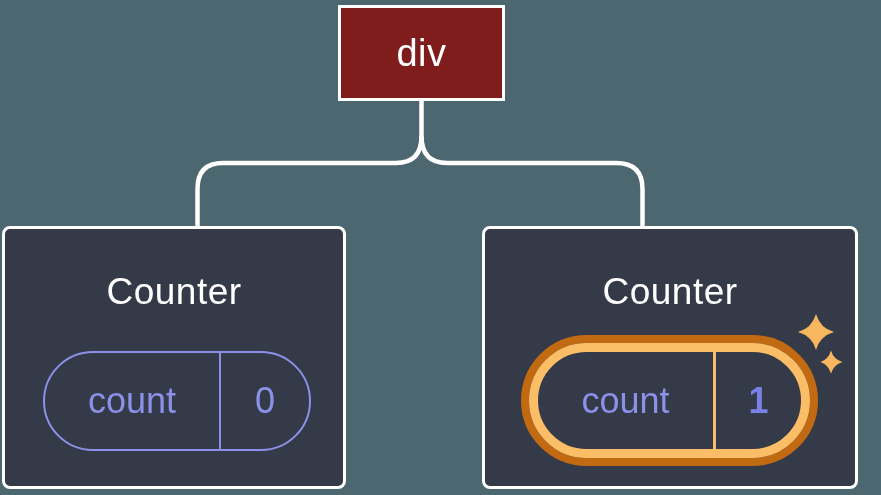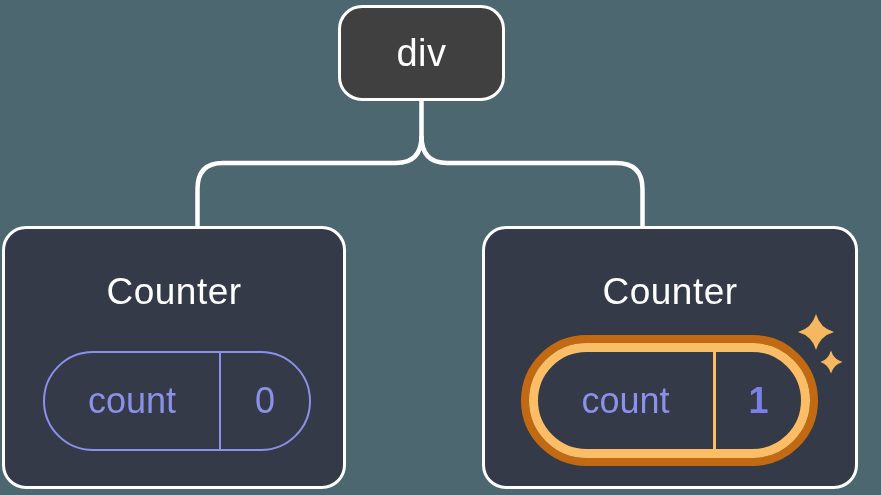--- a/index.html
+++ b/index.html
@@ -19,43 +19,43 @@
     width: 881px; height: 495px;
     pointer-events: none;
   }
 
   
   .root-node {
     position: absolute;
     left: 338px; top: 5px;
     width: 167px; height: 96px;
     box-sizing: border-box;
-    background: #404040;
+    background: #7f1d1d;
     border: 3px solid #FFFFFF;
-    border-radius: 24px;
+    border-radius: 0;
     display: flex;
     align-items: center;
     justify-content: center;
   }
   .root-node .label {
     color: #FFFFFF;
     font-size: 38px;
     font-weight: 400;
     letter-spacing: 0.5px;
   }
 
   
   .card {
     position: absolute;
     top: 226px;
     height: 263px;
     box-sizing: border-box;
     background: #343A47;
     border: 3px solid #FFFFFF;
-    border-radius: 24px;
+    border-radius: 8px;
   }
   .card.left  { left: 2px;   width: 344px; }
   .card.right { left: 482px; width: 376px; }
 
   .card-title {
     margin-top: 42px;
     text-align: center;
     color: #FFFFFF;
     font-size: 37px;
     font-weight: 500;

